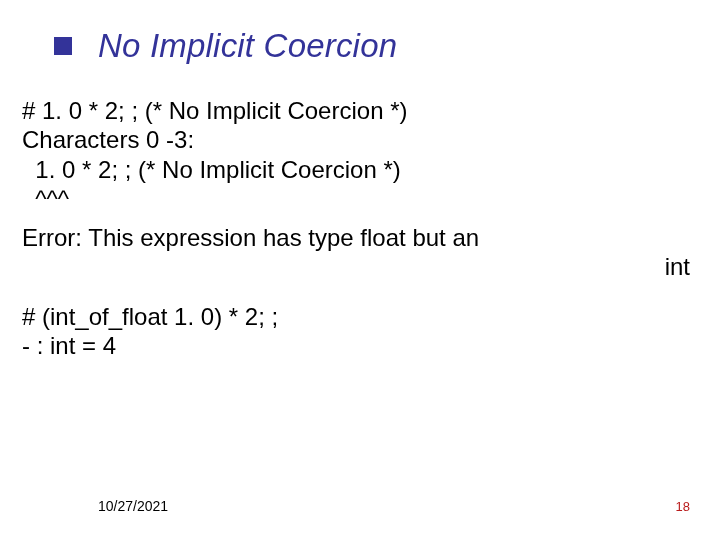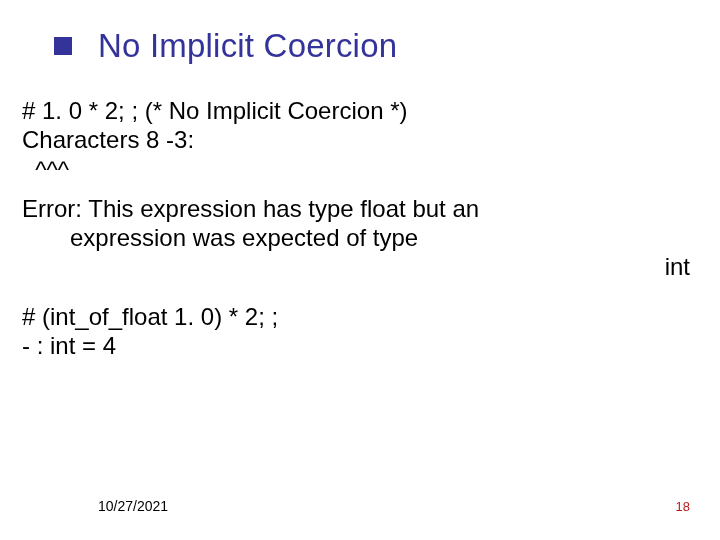--- a/index.html
+++ b/index.html
@@ -19,20 +19,21 @@
     box-sizing: border-box;
   }
   .title-row {
     position: absolute;
     top: 18px;
     left: 30px;
     right: 30px;
     height: 56px;
     display: flex;
     align-items: center;
+    font-style: italic;
   }
   .bullet {
     width: 18px;
     height: 18px;
     background: #333399;
     margin-right: 26px;
     margin-left: 24px;
     flex: 0 0 auto;
   }
   .title-text {
@@ -77,25 +78,25 @@
 
 <div class="slide">
 
   <div class="title-row">
     <div class="bullet"></div>
     <div class="title-text">No Implicit Coercion</div>
   </div>
 
   <div class="body">
     <div class="line"># 1. 0 * 2; ; (* No Implicit Coercion *)</div>
-    <div class="line">Characters 8 -3:</div>
+    <div class="line">Characters 0 -3:</div>
+    <div class="line">  1. 0 * 2; ; (* No Implicit Coercion *)</div>
     <div class="line">  ^^^</div>
     <div class="gap"></div>
     <div class="line">Error: This expression has type float but an</div>
-    <div class="line cont1">expression was expected of type</div>
     <div class="line cont2">int</div>
     <div class="gap"></div>
     <div class="gap"></div>
     <div class="line"># (int_of_float 1. 0) * 2; ;</div>
     <div class="line">- : int = 4</div>
   </div>
 
   <div class="footer-date">10/27/2021</div>
   <div class="footer-num">18</div>
 

